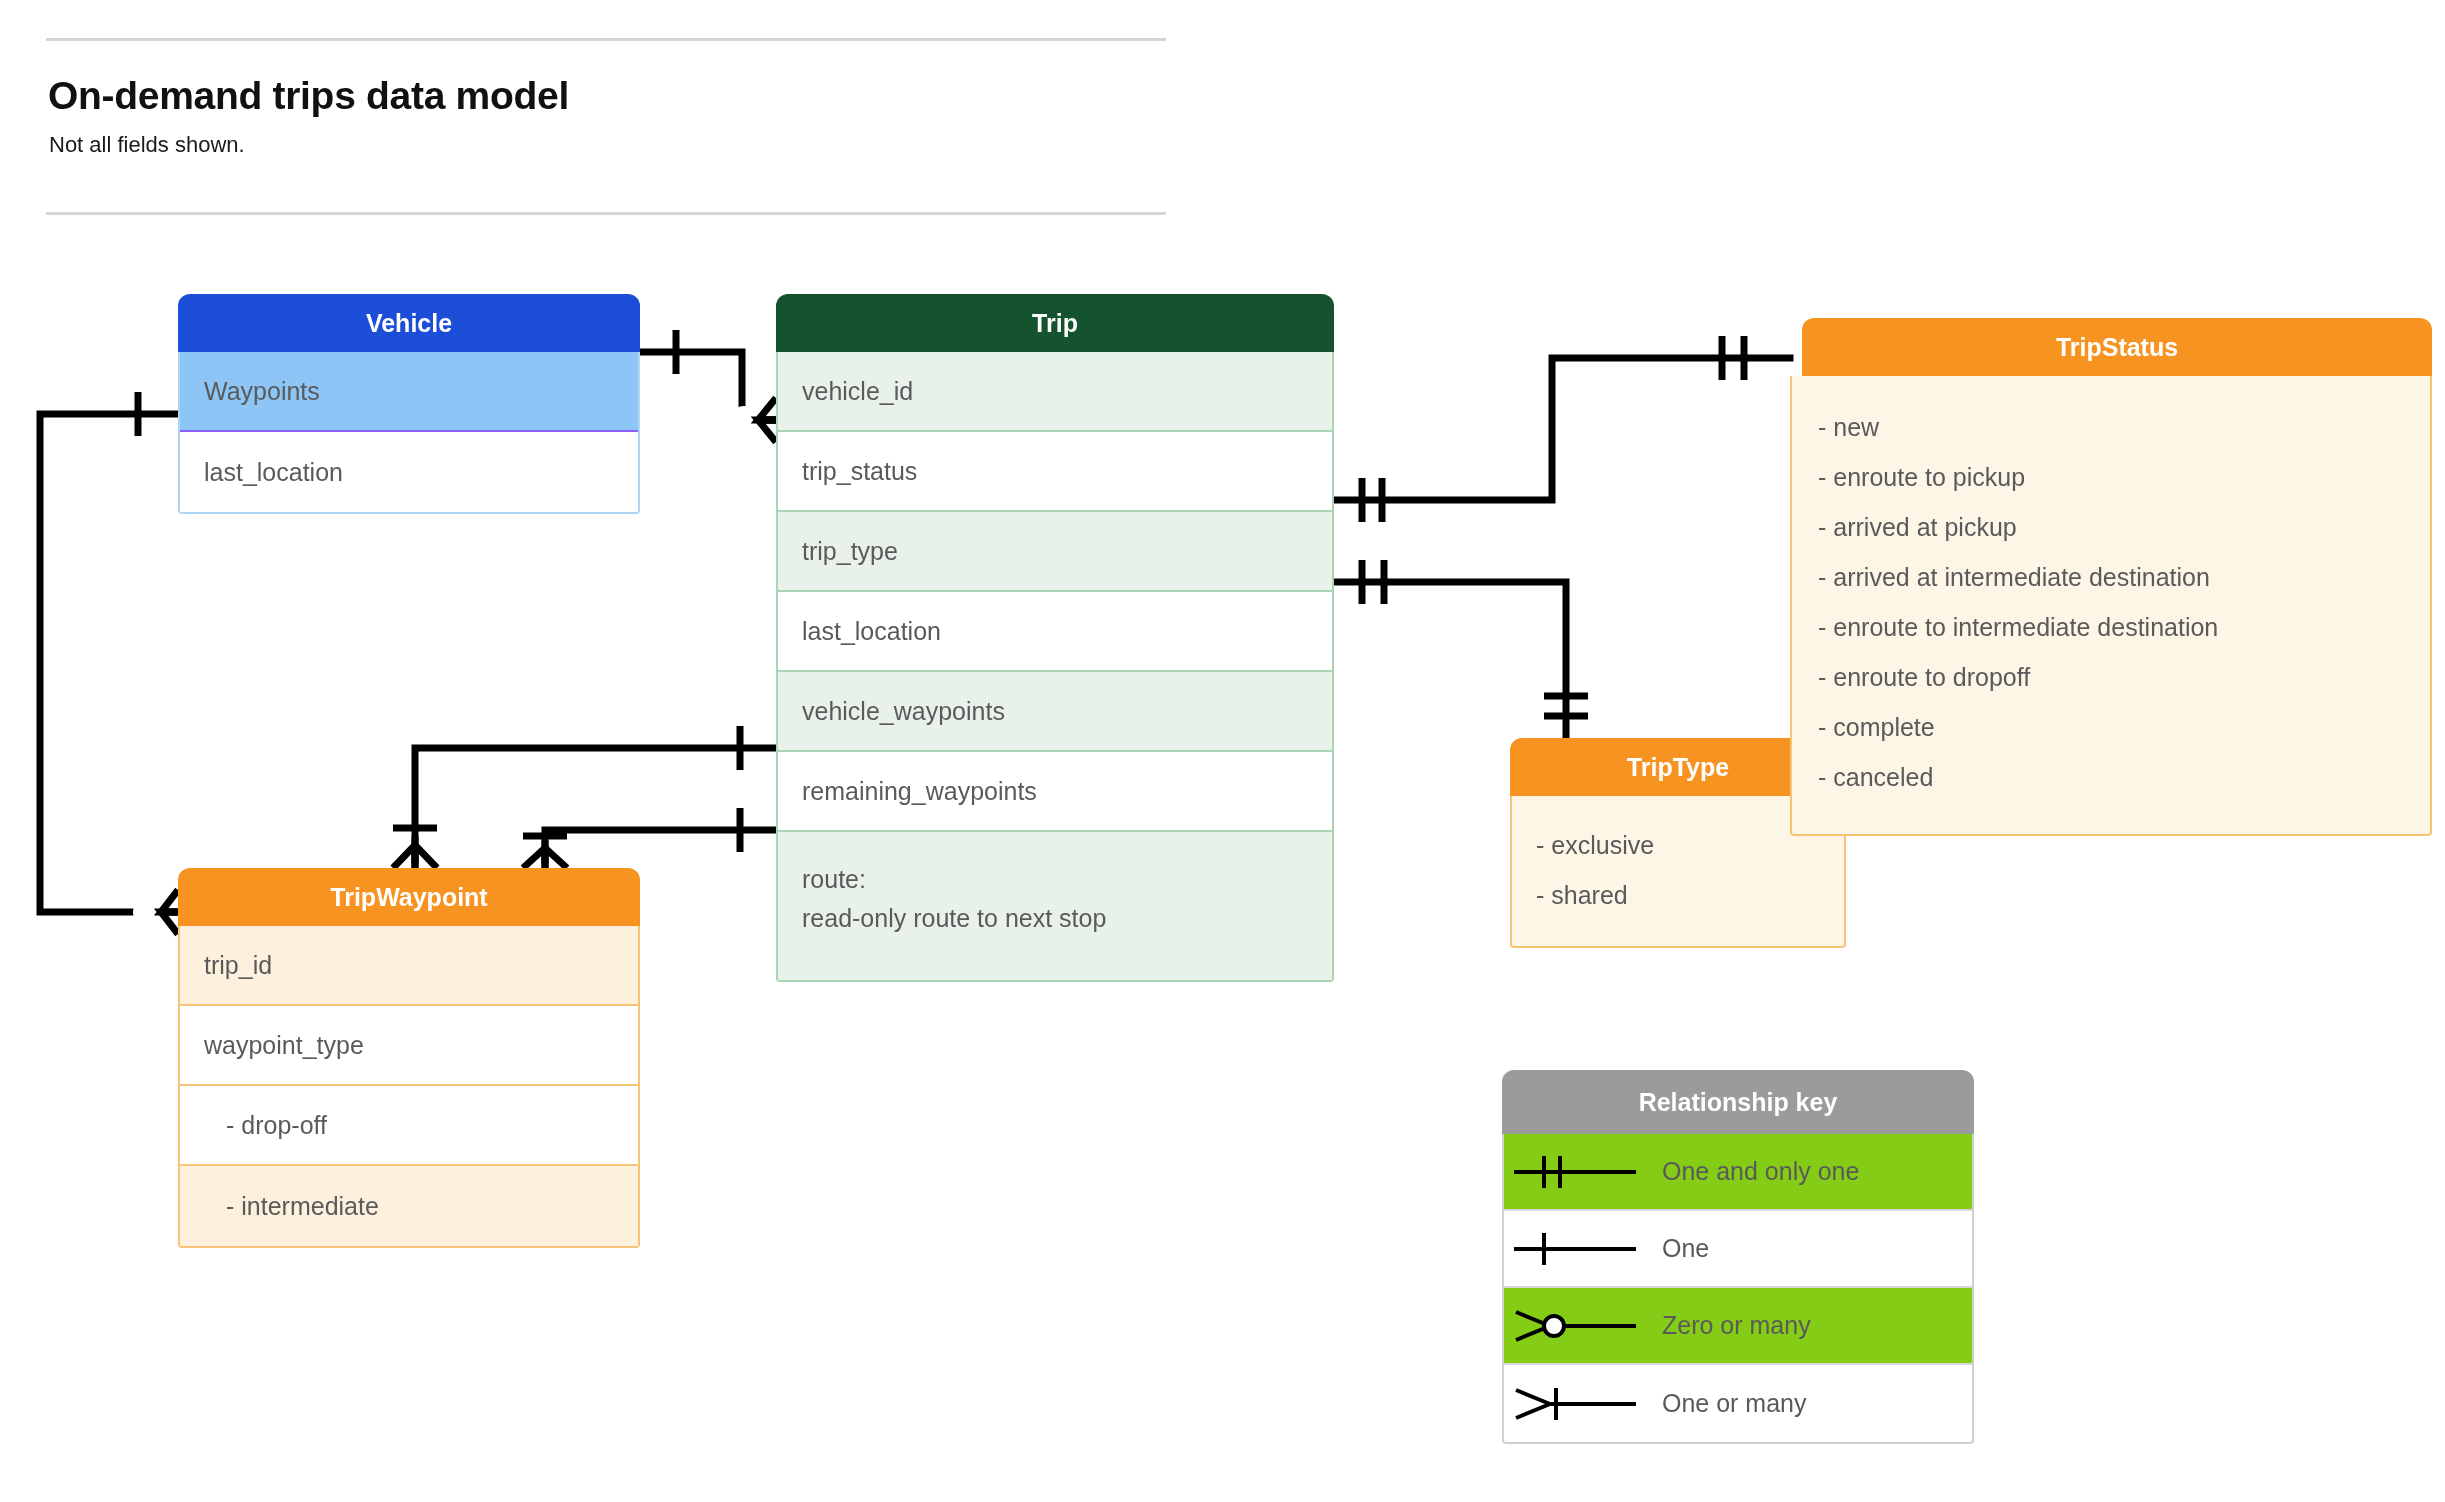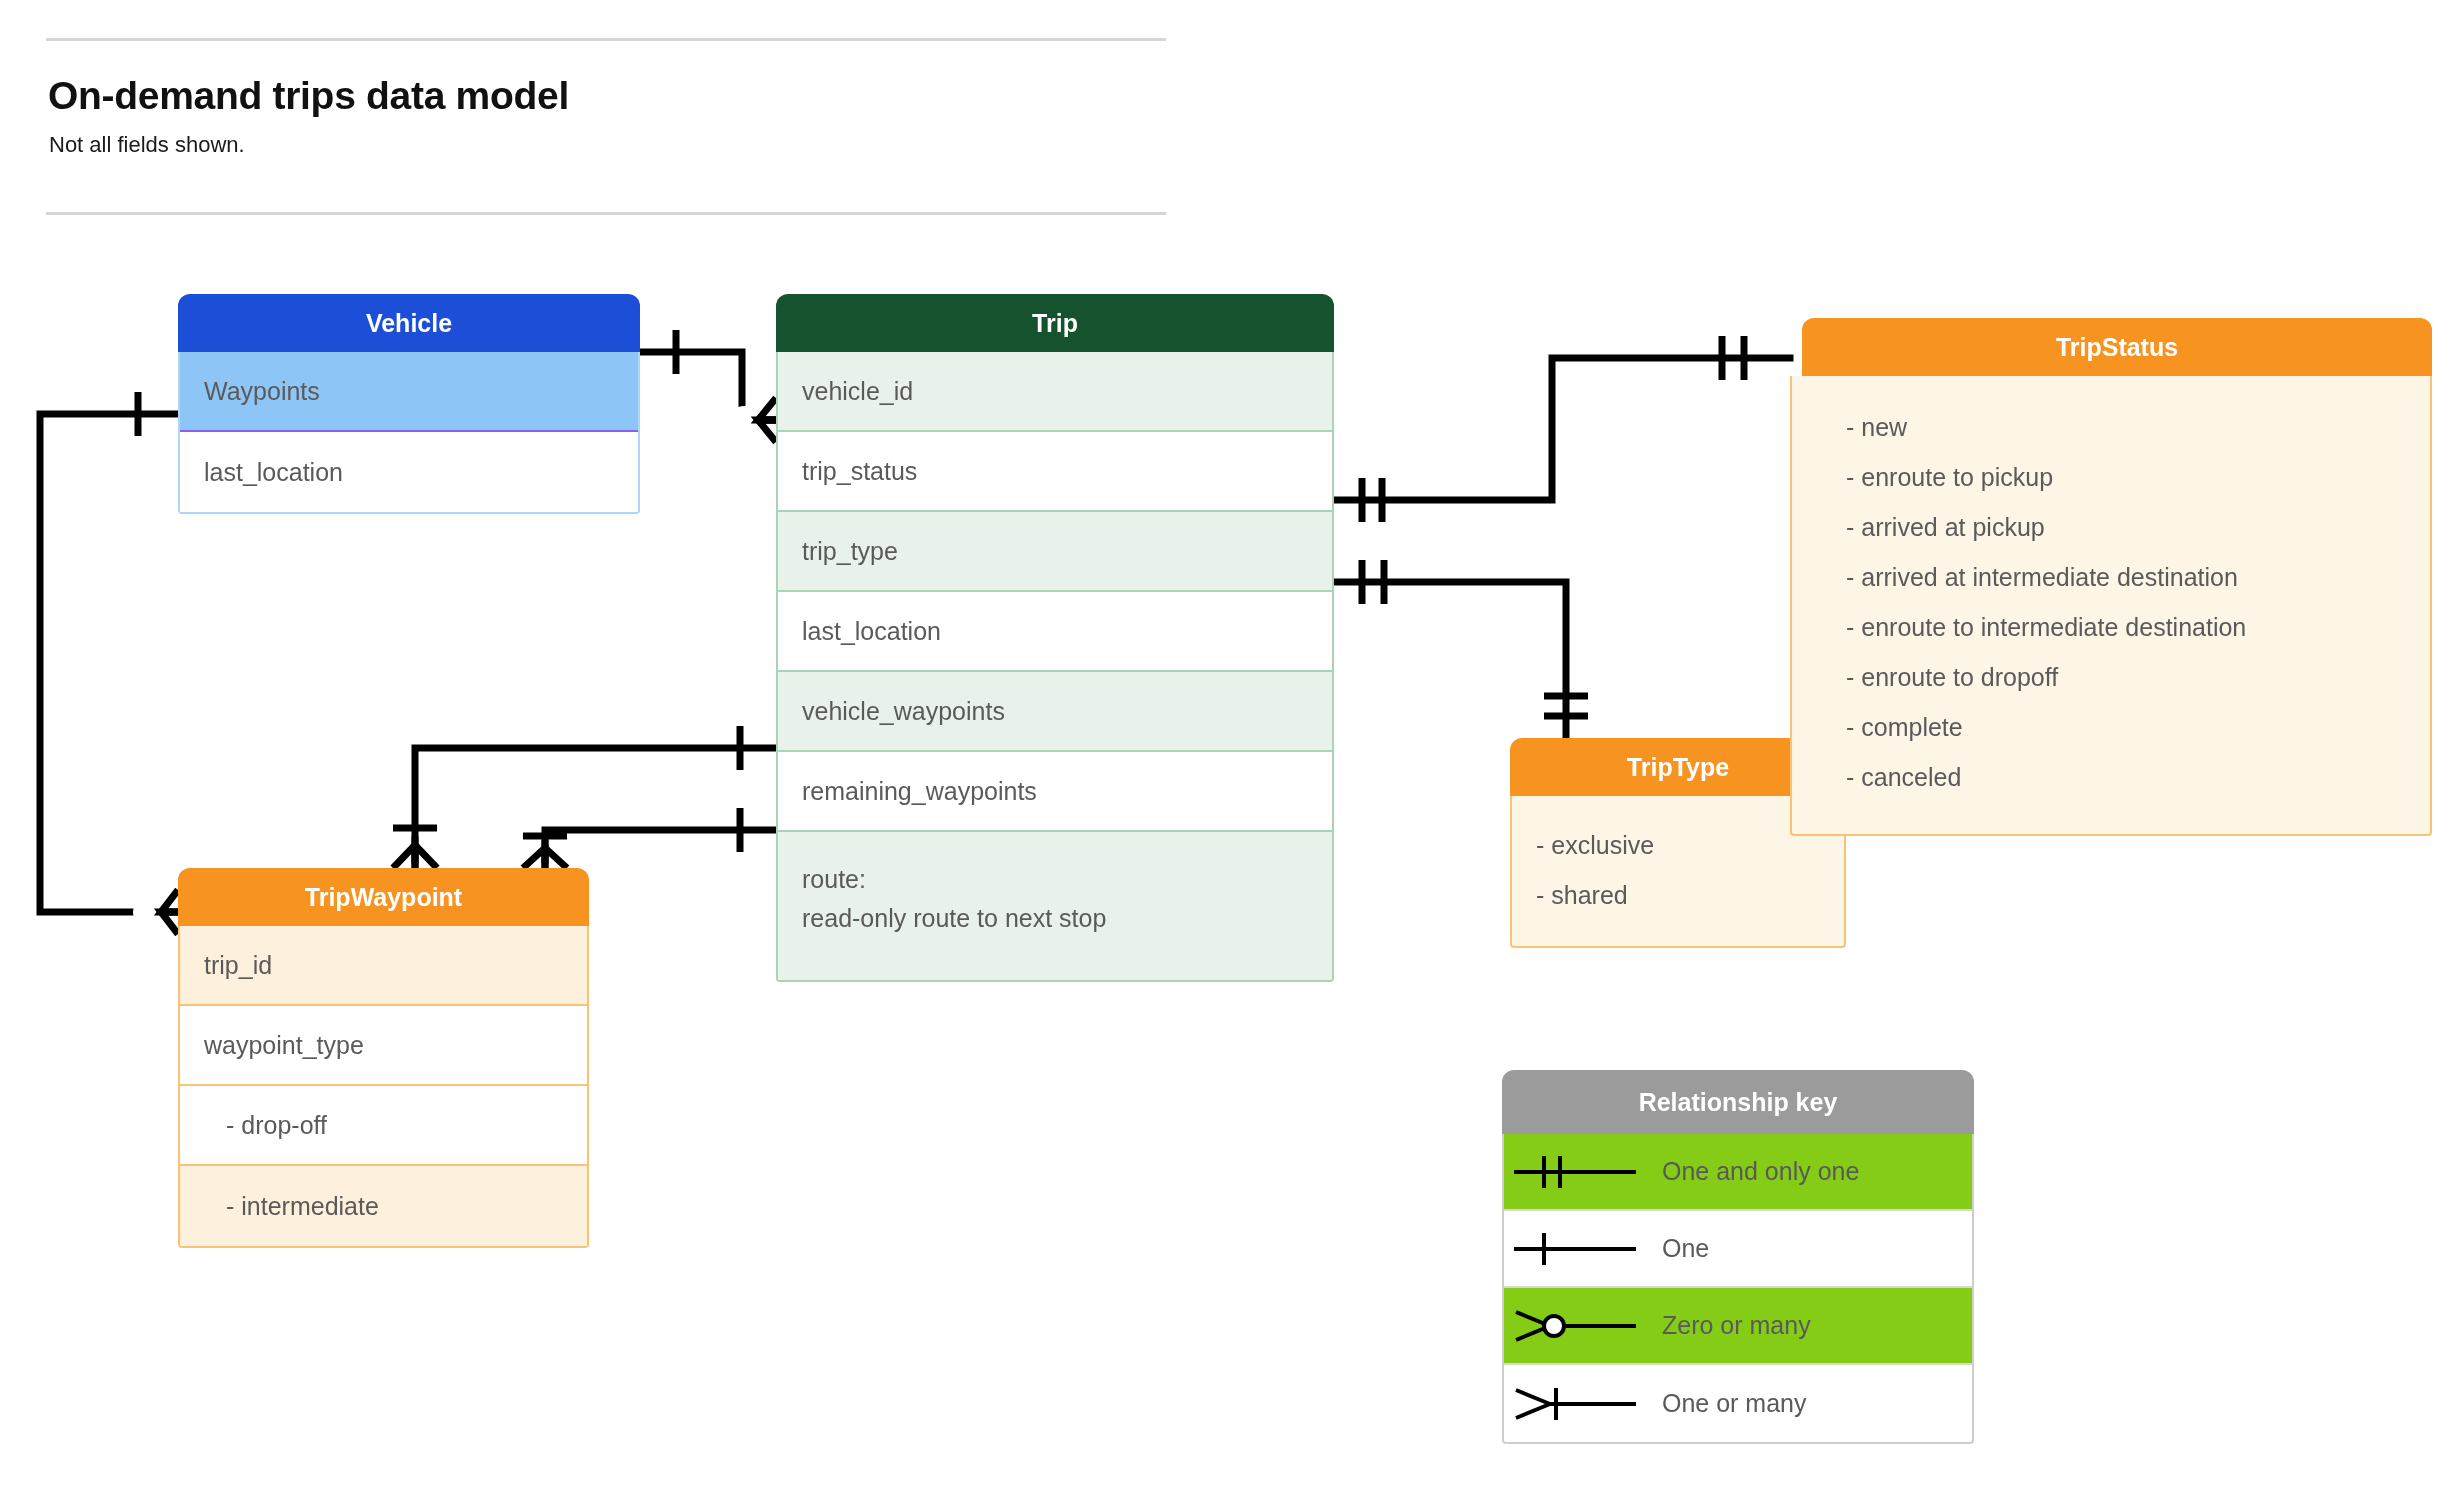--- a/index.html
+++ b/index.html
@@ -93,21 +93,21 @@
   
   #ent-trip { left: 776px; top: 294px; width: 558px; }
   #ent-trip .ehead { background: #14532d; }
   #ent-trip .ebody { border: 2px solid #a9d5b6; border-top: none; border-radius: 0 0 4px 4px; }
   #ent-trip .erow { border-bottom: 2px solid #a9d5b6; }
   #ent-trip .erow:last-child { border-bottom: none; }
   #ent-trip .erow.alt { background: #e8f2ea; }
   #ent-trip .erow.plain { background: #ffffff; }
 
   
-  #ent-tripwaypoint { left: 178px; top: 868px; width: 411px; }
+  #ent-tripwaypoint { left: 178px; top: 868px; width: 462px; }
   #ent-tripwaypoint .ehead { background: #f79421; }
   #ent-tripwaypoint .ebody { border: 2px solid #f7c476; border-top: none; border-radius: 0 0 4px 4px; }
   #ent-tripwaypoint .erow { border-bottom: 2px solid #f7c476; }
   #ent-tripwaypoint .erow:last-child { border-bottom: none; }
   #ent-tripwaypoint .erow.alt { background: #fdf1dd; }
   #ent-tripwaypoint .erow.plain { background: #ffffff; }
   #ent-tripwaypoint .erow.indent { padding-left: 46px; }
 
   
   #ent-triptype { left: 1468px; top: 738px; width: 378px; padding-left: 42px; }
@@ -136,21 +136,20 @@
     border-top: none;
     border-radius: 0 0 4px 4px;
     padding: 26px 0 32px 0;
   }
   #ent-tripstatus .elist-item {
     font-size: 25px;
     color: #5a5a5a;
     padding: 0 26px;
     line-height: 50px;
     white-space: nowrap;
-    margin-left: 28px;
   }
 
   
   #legend {
     position: absolute;
     left: 1502px;
     top: 1070px;
     width: 472px;
     border-radius: 12px;
   }

